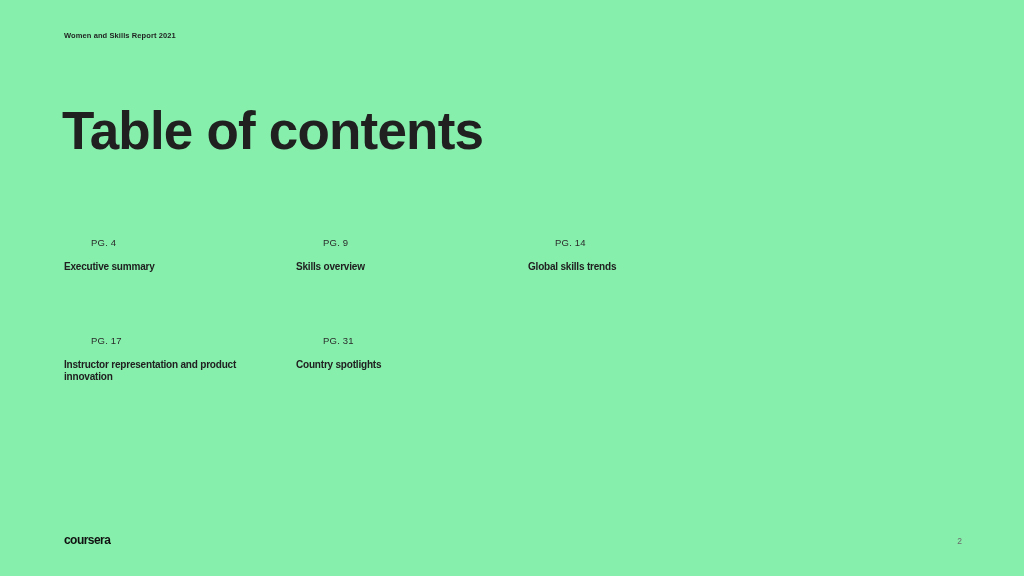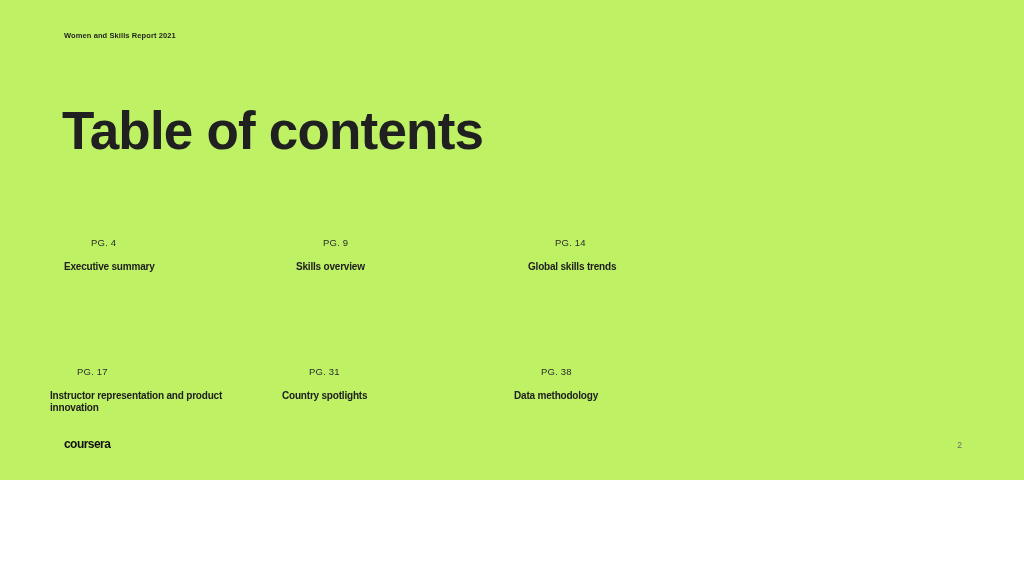--- a/index.html
+++ b/index.html
@@ -11,22 +11,22 @@
     height: 576px;
     background: #ffffff;
     font-family: "Liberation Sans", sans-serif;
     color: #1f1f1f;
     overflow: hidden;
     position: relative;
   }
   .slide {
     position: relative;
     width: 1024px;
-    height: 480px;
-    background: #bef264;
+    height: 576px;
+    background: #86efac;
   }
 
   
   .running-header {
     position: absolute;
     left: 64px;
     top: 31px;
     font-size: 7.5px;
     font-weight: bold;
     letter-spacing: 0.1px;
@@ -53,22 +53,21 @@
     left: 64px;
     top: 238px;
     width: 900px;
   }
   .toc-row {
     display: flex;
     flex-direction: row;
     align-items: flex-start;
   }
   .toc-row + .toc-row {
-    margin-top: 95px;
-    justify-content: center;
+    margin-top: 64px;
   }
   .toc-entry {
     width: 232px;
     flex: 0 0 232px;
     box-sizing: border-box;
     padding-right: 14px;
   }
   .toc-entry.empty {
     visibility: hidden;
   }
@@ -137,24 +136,20 @@
 
     <div class="toc-row">
       <div class="toc-entry">
         <div class="entry-page">PG. 17</div>
         <div class="entry-title">Instructor representation and product innovation</div>
       </div>
       <div class="toc-entry">
         <div class="entry-page">PG. 31</div>
         <div class="entry-title">Country spotlights</div>
       </div>
-      <div class="toc-entry">
-        <div class="entry-page">PG. 38</div>
-        <div class="entry-title">Data methodology</div>
-      </div>
       <div class="toc-entry empty"></div>
     </div>
 
   </div>
 
   <div class="brand-logo">coursera</div>
 
   <div class="page-number">2</div>
 
 </div>

